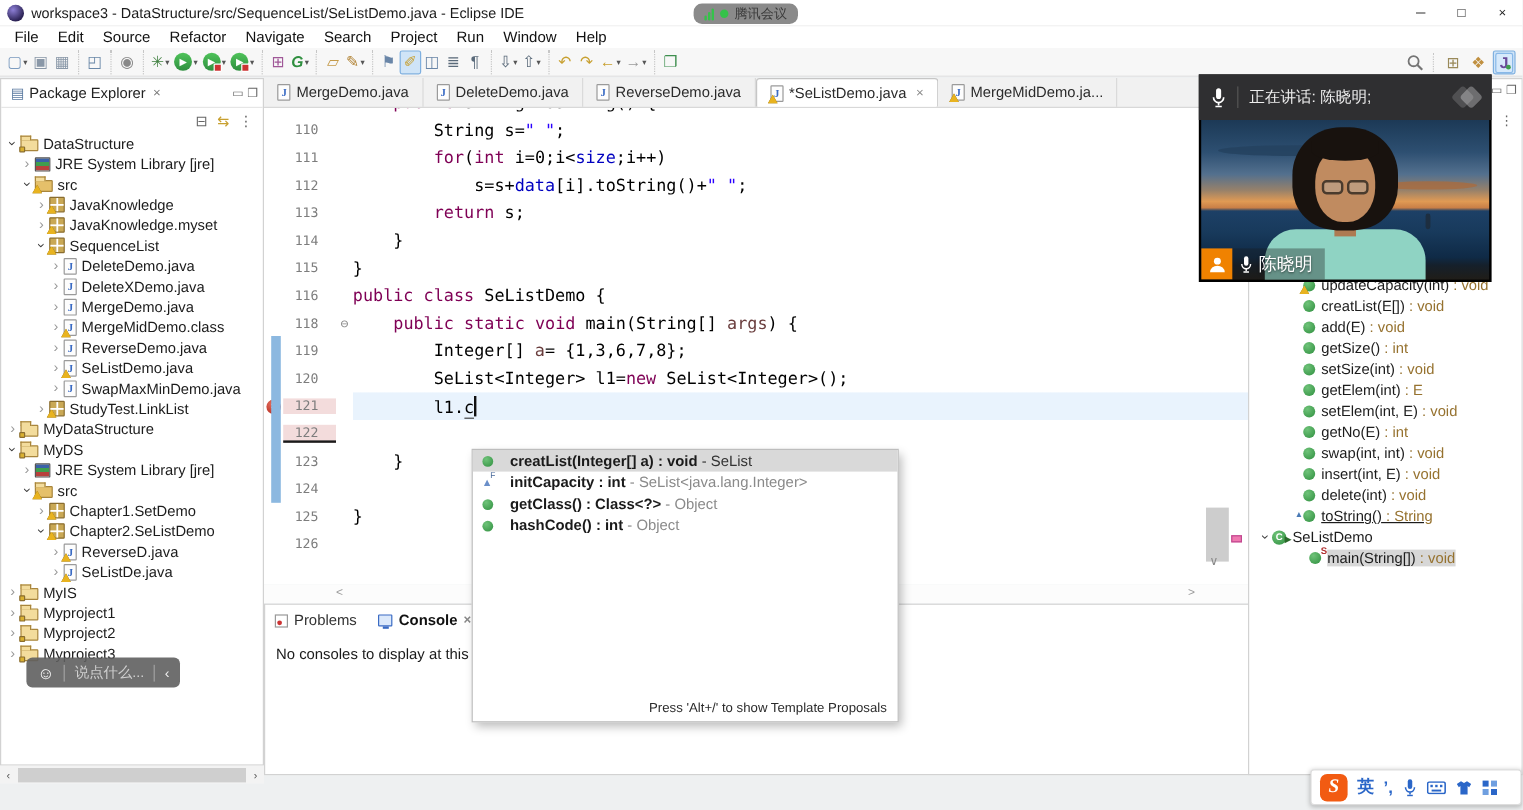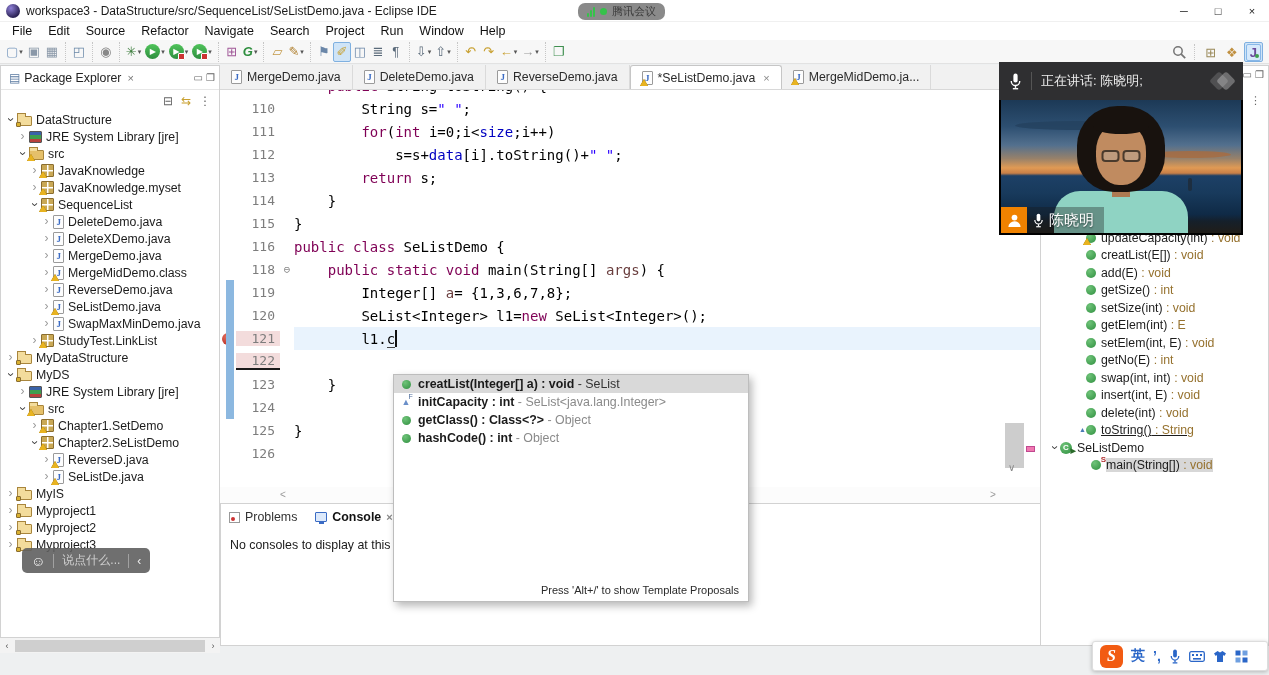--- a/index.html
+++ b/index.html
@@ -77,21 +77,21 @@
   .etab.active{background:#fff;border:1px solid #c6c6c6;border-bottom:none;border-radius:3px 3px 0 0}
   .etab .tclose{font-size:11px;color:#888;margin-left:3px}
 
   
   .code-area{position:absolute;left:220px;top:90px;width:820px;height:397px;background:#fff;overflow:hidden}
   .code-scroll{margin-top:-16px}
   .cl{height:23px;display:flex;align-items:center;position:relative;font-family:"DejaVu Sans Mono",monospace;font-size:14px;color:#000}
   .cl.hl{background:linear-gradient(to right,transparent 74px,#e9f3fd 74px)}
   .ann{width:16px;flex:none;display:flex;align-items:center;justify-content:center}
   .errico{width:12px;height:12px;border-radius:50%;background:radial-gradient(circle at 35% 30%,#e06a5a,#b02015);color:#fff;font-size:8px;line-height:12px;text-align:center;font-weight:bold}
-  .num{width:44px;flex:none;text-align:right;padding-right:5px;color:#7d7d7d;font-size:13px}
+  .num{width:44px;flex:none;text-align:center;padding-right:5px;color:#7d7d7d;font-size:11px}
   .num.pink{background:#f3dcdc}
   .num.ul{border-bottom:2px solid #1a1a1a}
   .fold{width:14px;flex:none;color:#888;font-size:11px;text-align:center}
   .codeln{white-space:pre}
   .sg-k{color:#7f0055;font-weight:normal}
   .sg-s{color:#2a00ff}
   .sg-f{color:#0000c0}
   .sg-p{color:#6a3e3e}
   .sg-u{border-bottom:1.5px solid #444}
   .caret{display:inline-block;width:1.5px;height:17px;background:#111;vertical-align:-3px}
@@ -131,21 +131,21 @@
   .o-dots{position:absolute;right:7px;top:28px;font-size:11px;color:#666}
 
   
   .popup{position:absolute;left:393px;top:374px;width:356px;height:228px;background:#fff;border:1px solid #bdbdbd;box-shadow:3px 4px 8px rgba(0,0,0,.28);z-index:40}
   .prow{height:18px;display:flex;align-items:center;padding-left:5px;font-size:12.4px}
   .prow.selected{background:#d9d9d9}
   .pic{width:14px;flex:none;display:flex;justify-content:center;align-items:center}
   .pic .oi{margin-right:0;width:9px;height:9px}
   .fi{color:#6a8fc9;font-size:9px;position:relative}
   .fi sup{position:absolute;top:-4px;left:7px;font-size:7px;color:#4a6a9a}
-  .pname{font-weight:bold;color:#1a1a1a;margin-left:5px;white-space:pre}
+  .pname{font-weight:bold;color:#1a1a1a;margin-left:12px;white-space:pre}
   .pctx{color:#8a8a8a;white-space:pre}
   .prow.selected .pctx{color:#333}
   .pfooter{position:absolute;right:9px;bottom:5px;font-size:11px;color:#2b2b2b}
 
   
   .video{position:absolute;left:999px;top:62px;width:244px;z-index:50;background:#000;padding:0 2px 2px 2px}
   .vc-topbar{height:38px;background:#2f2f31;display:flex;align-items:center;padding:0 10px;margin:0 -2px}
   .vc-div{width:1px;height:18px;background:#555;margin:0 9px}
   .vc-speak{font-size:13px;color:#ededed;white-space:nowrap}
   .vc-logo{margin-left:auto;display:flex}

